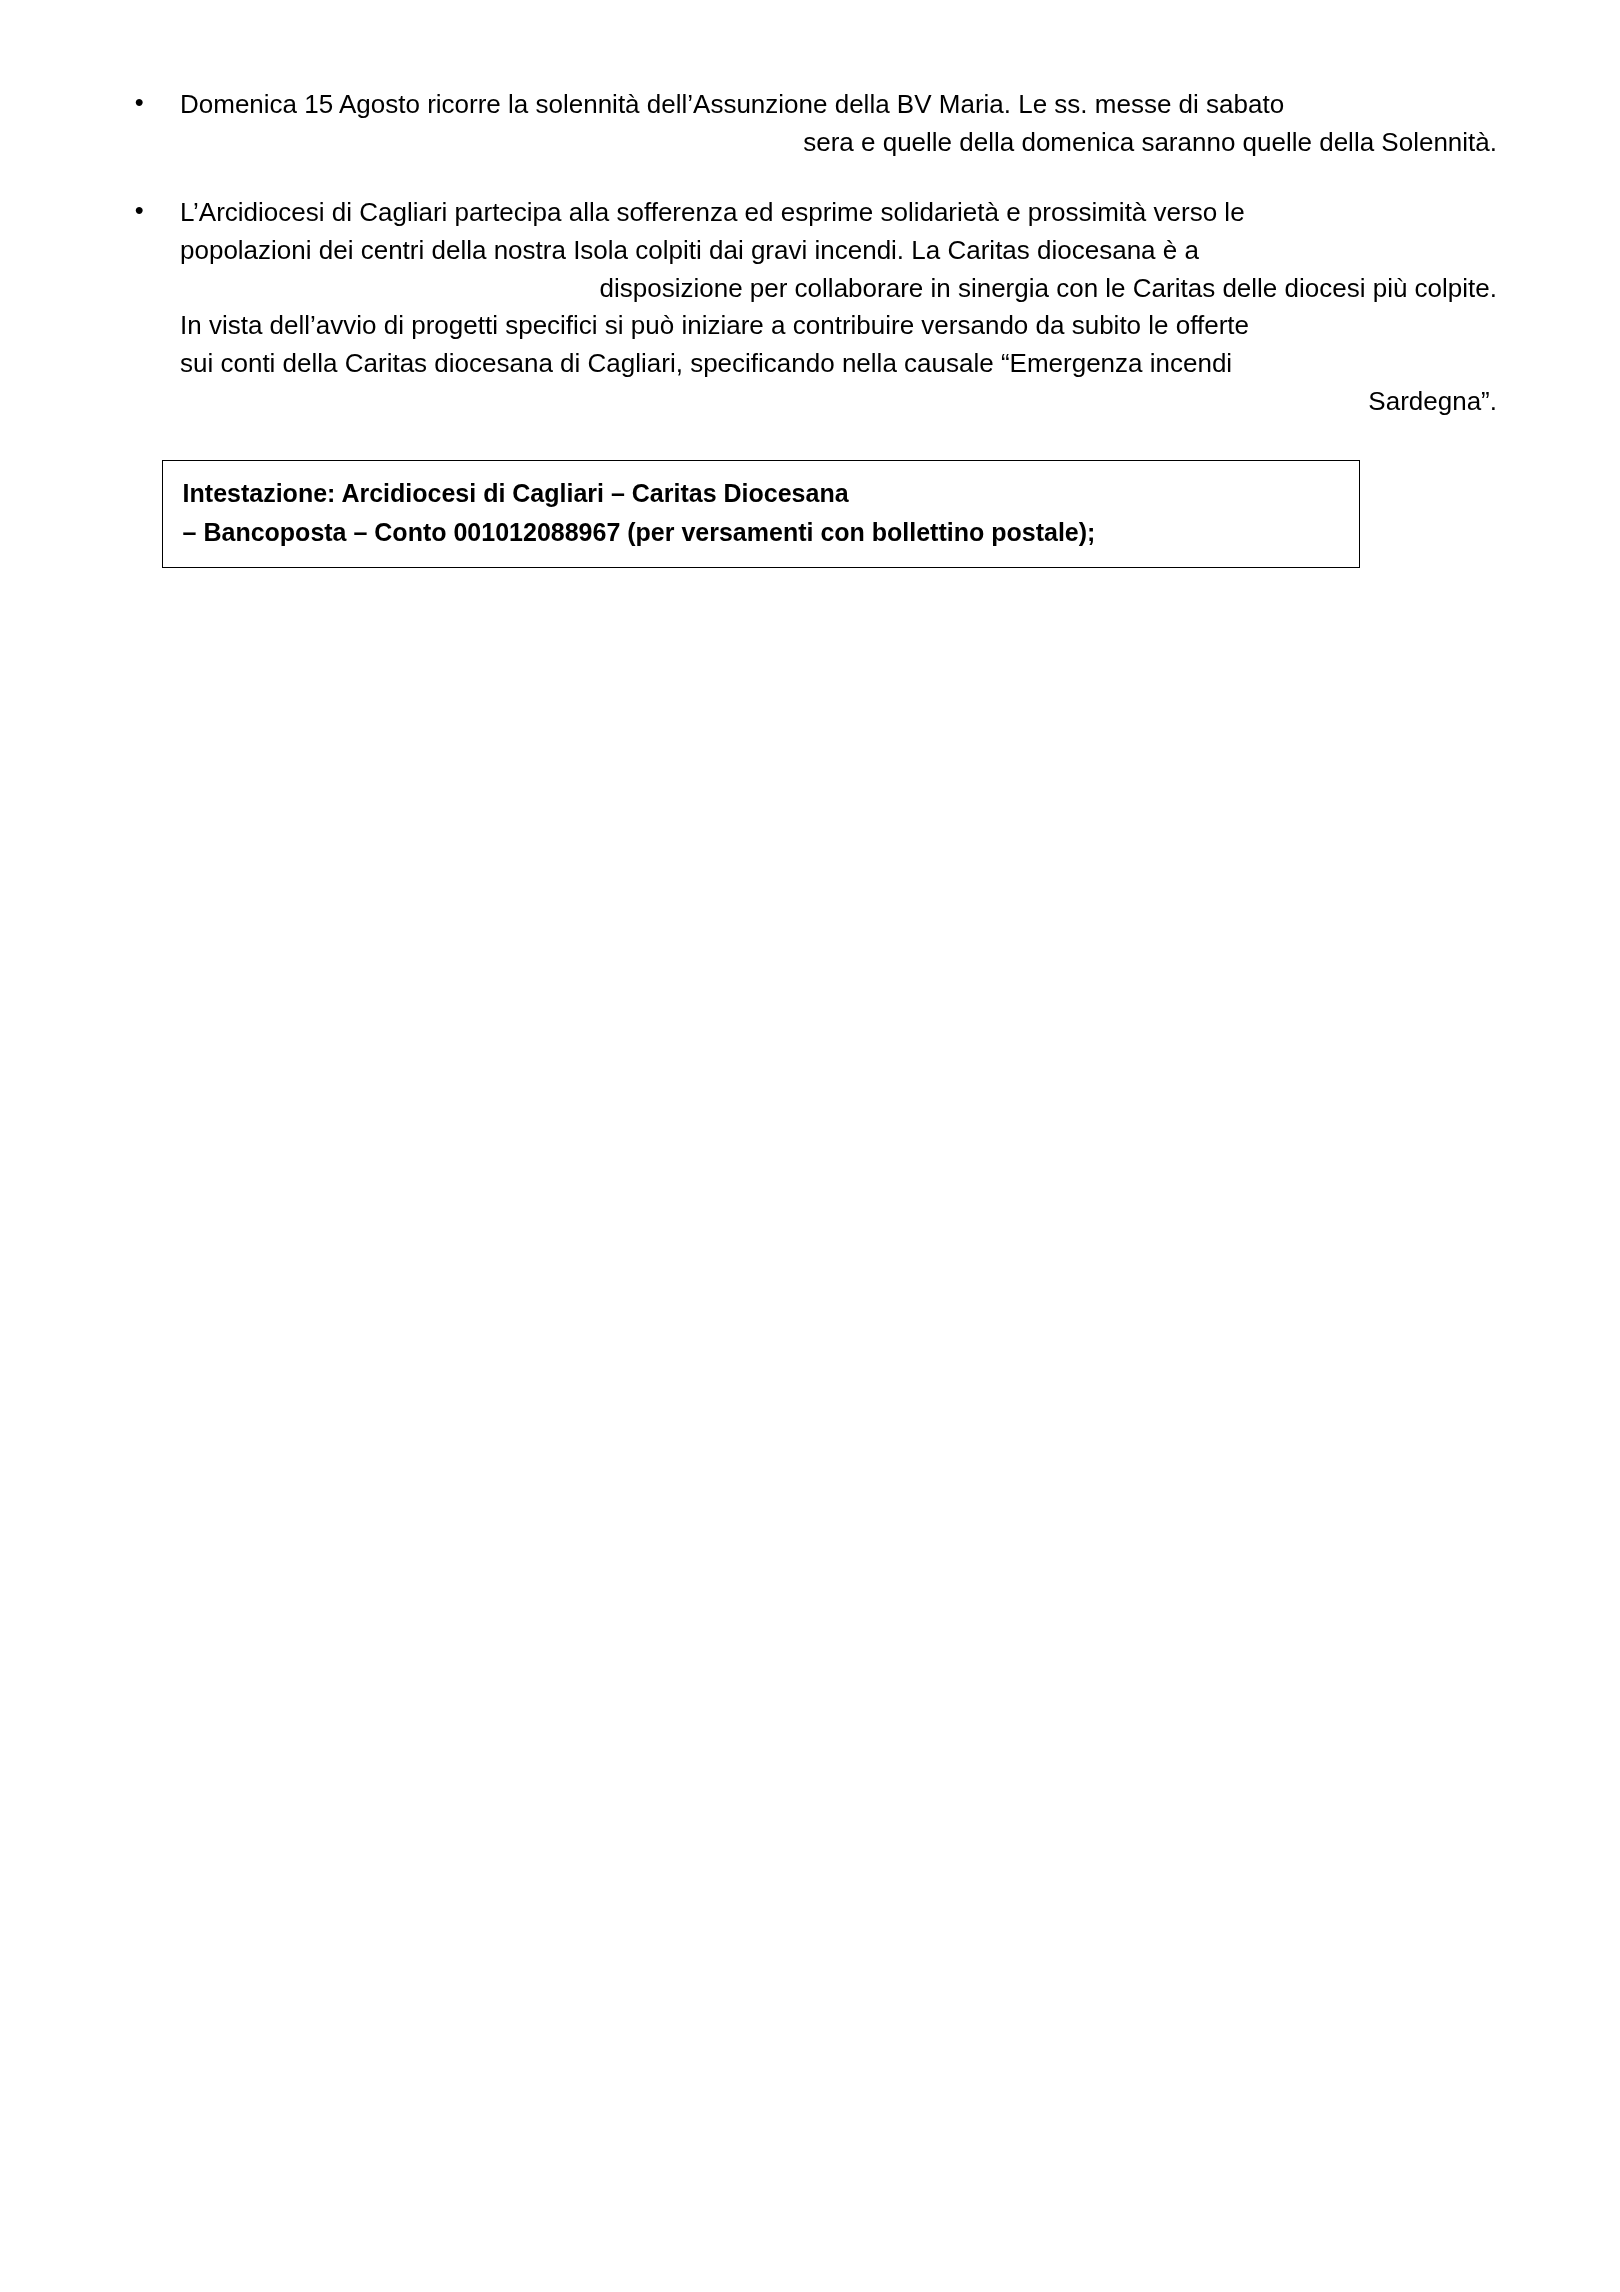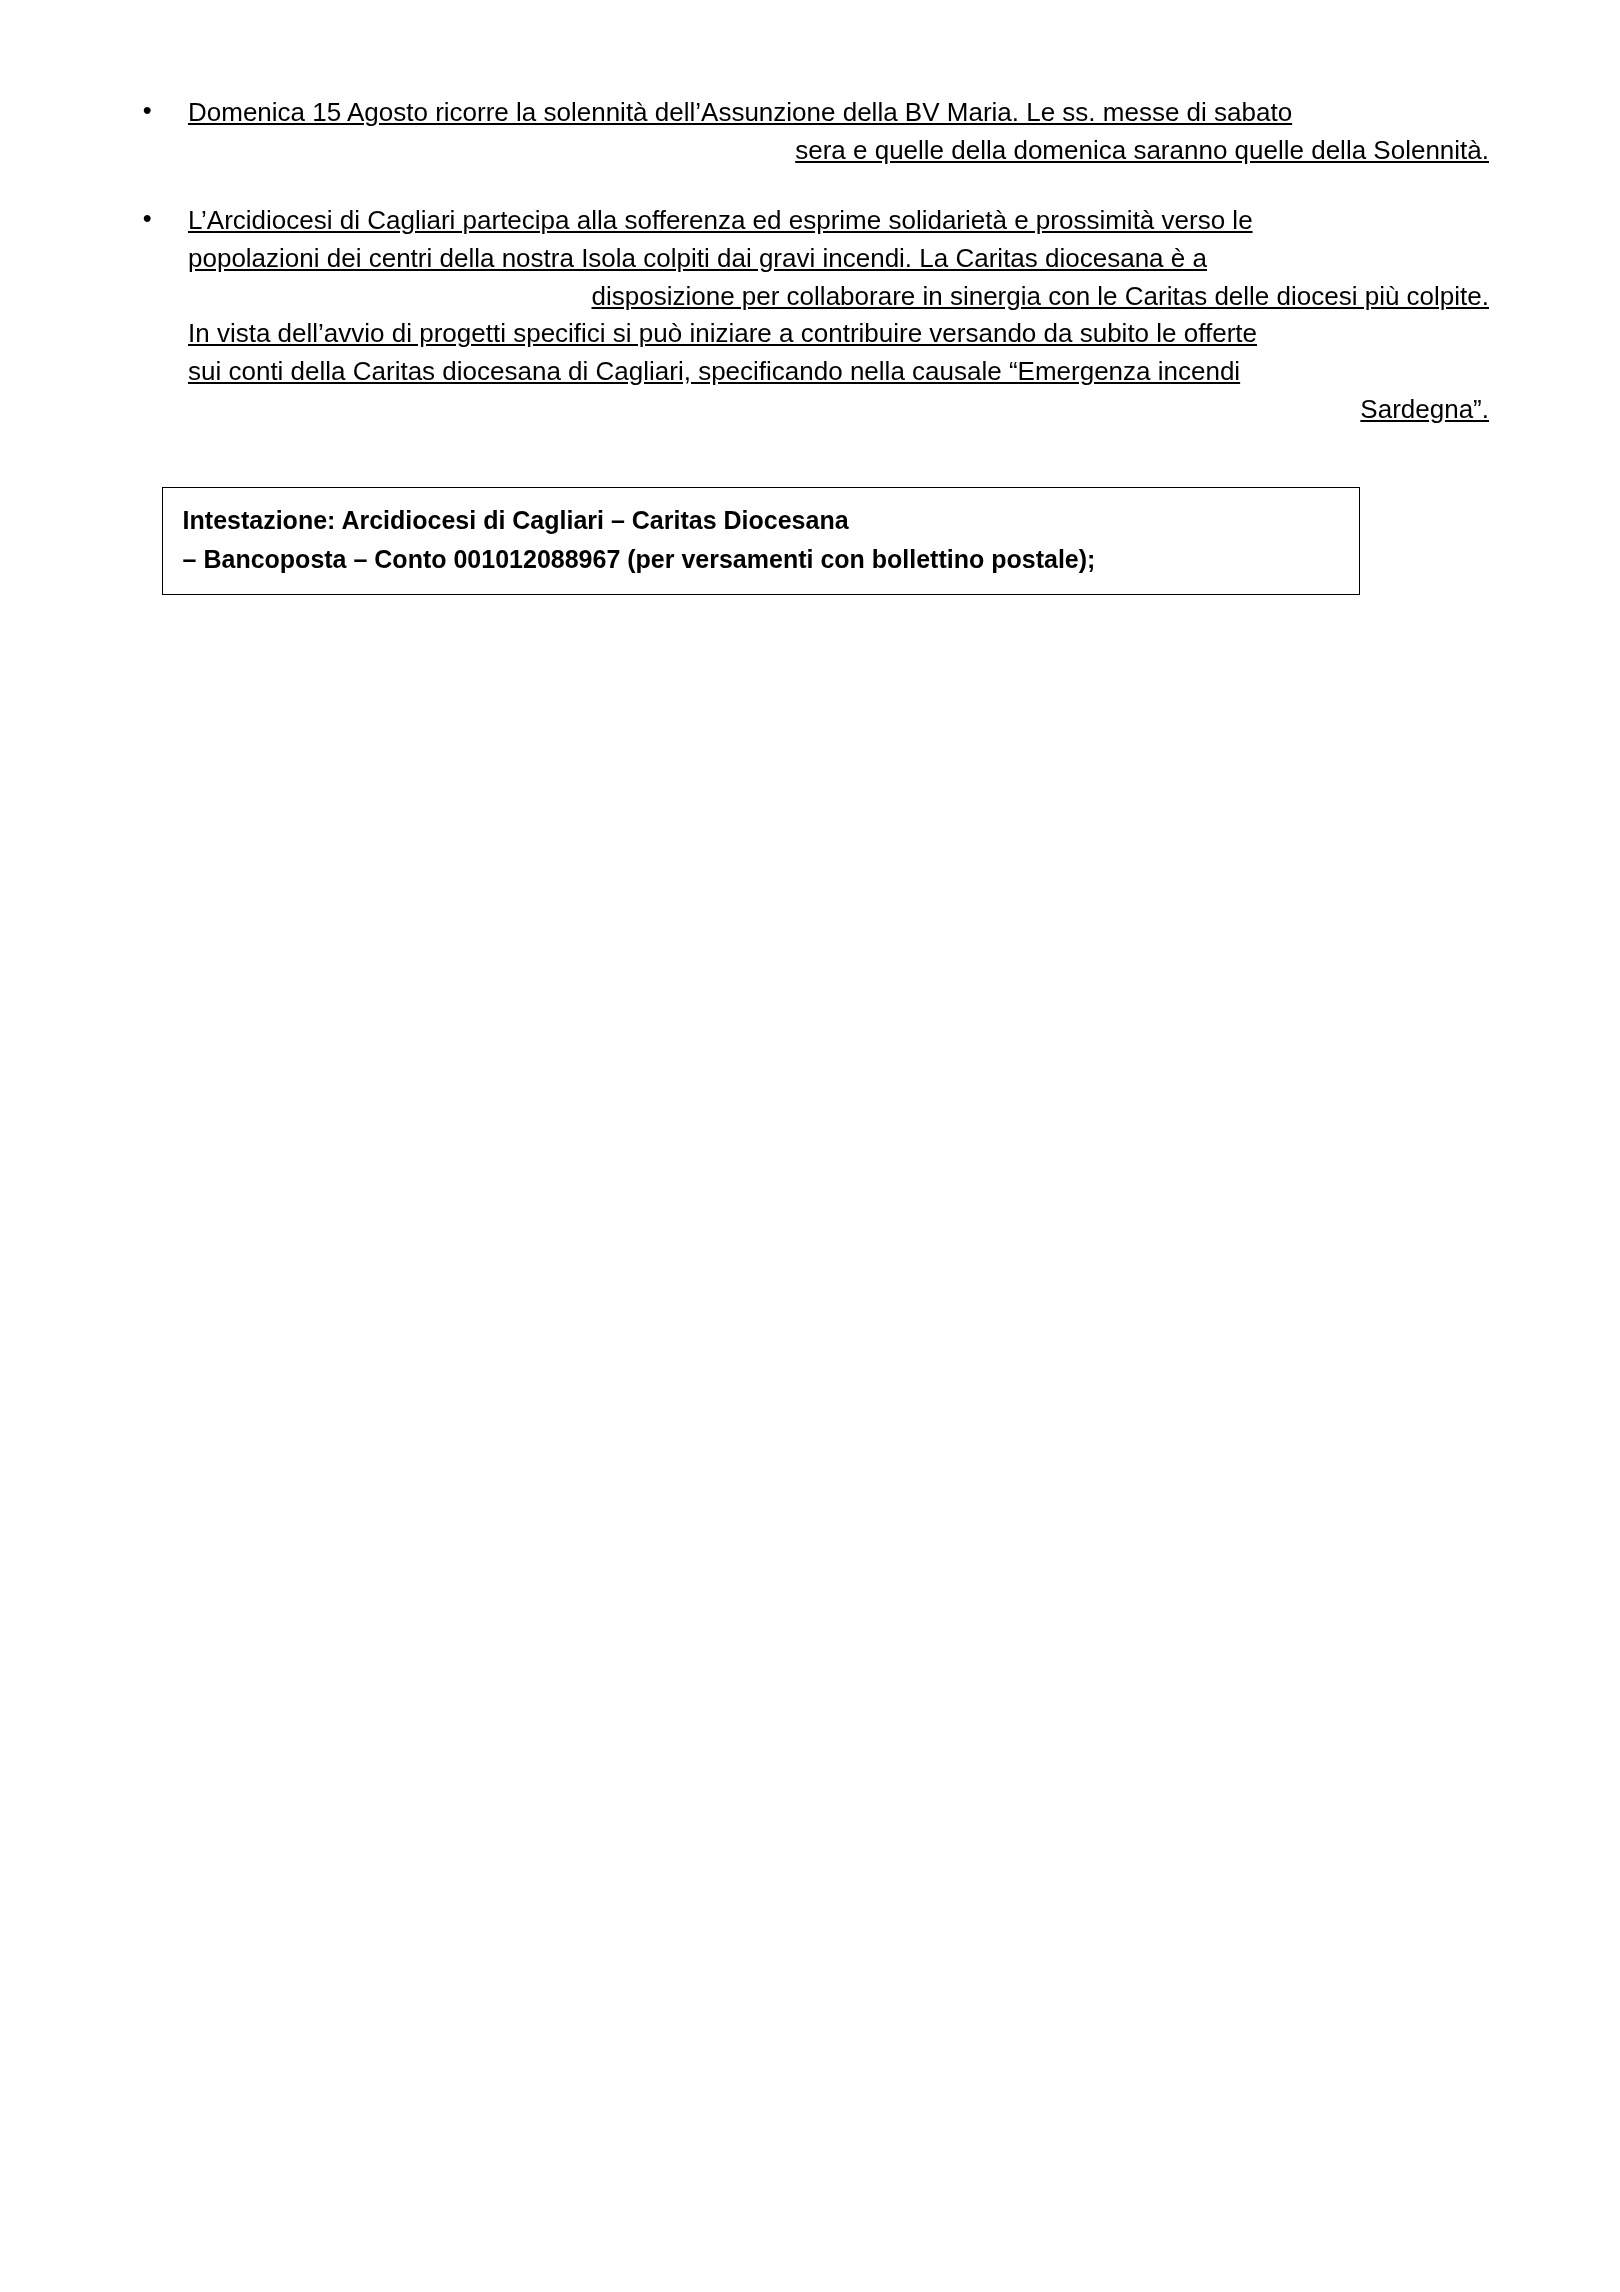--- a/index.html
+++ b/index.html
@@ -19,23 +19,22 @@
     width: 1620px;
     height: 2293px;
     box-sizing: border-box;
     padding: 86px 125px 0 125px;
   }
   .content {
     width: 1372px;
   }
   ul.bullets {
     list-style: none;
-    margin: 8px;
+    margin: 0;
     padding: 0;
-    text-decoration: underline;
   }
   li.bullet-item {
     position: relative;
     padding-left: 55px;
     margin-bottom: 33px;
     font-size: 26px;
     line-height: 1.45;
     text-align: justify;
     text-justify: inter-word;
   }
@@ -51,21 +50,21 @@
     margin: 0;
     text-align: justify;
   }
   li.bullet-item p.last-line {
     text-align: right;
   }
   .para-block {
     margin: 0;
   }
   .bank-box {
-    margin-top: 58px;
+    margin-top: 39px;
     margin-left: 37px;
     width: 1198px;
     border: 1.5px solid #000000;
     box-sizing: border-box;
     padding: 13.7px 19.6px 15.7px 19.6px;
   }
   .bank-line {
     font-size: 25px;
     font-weight: bold;
     line-height: 1.55;

